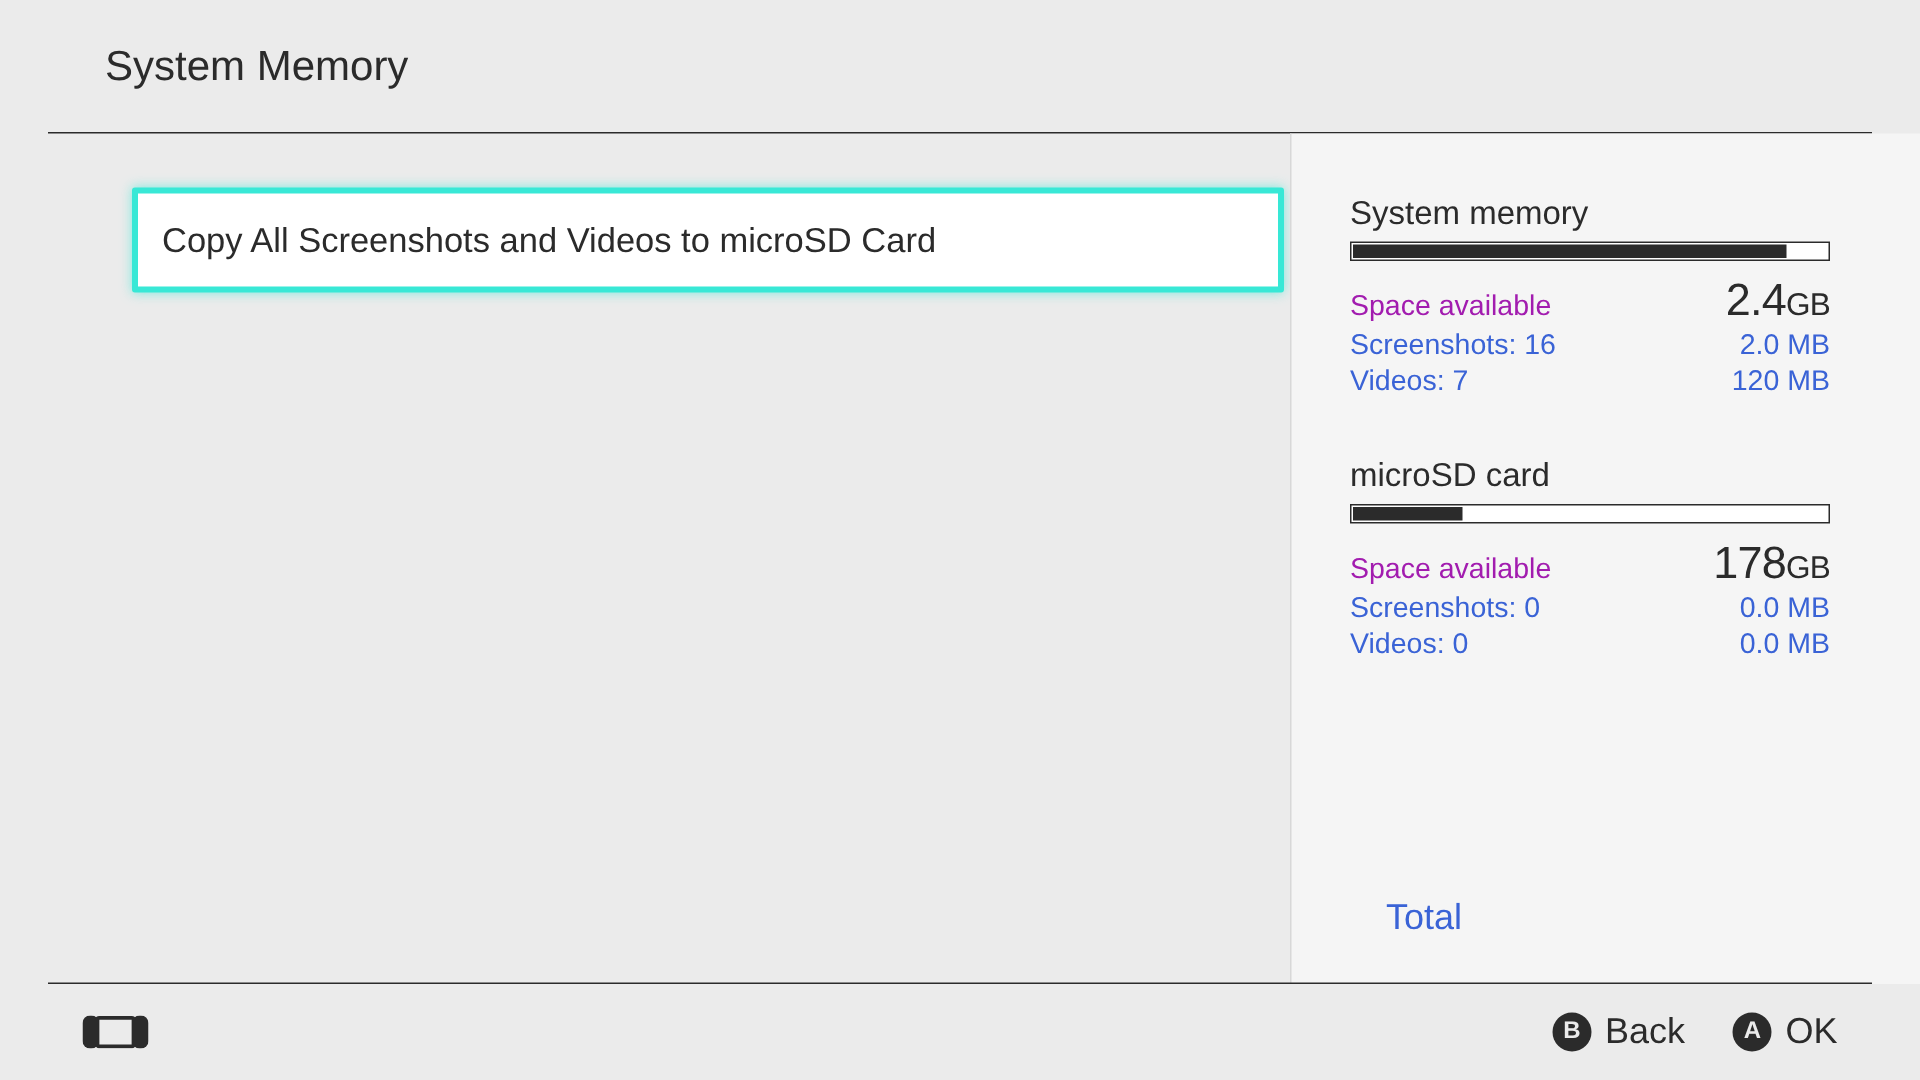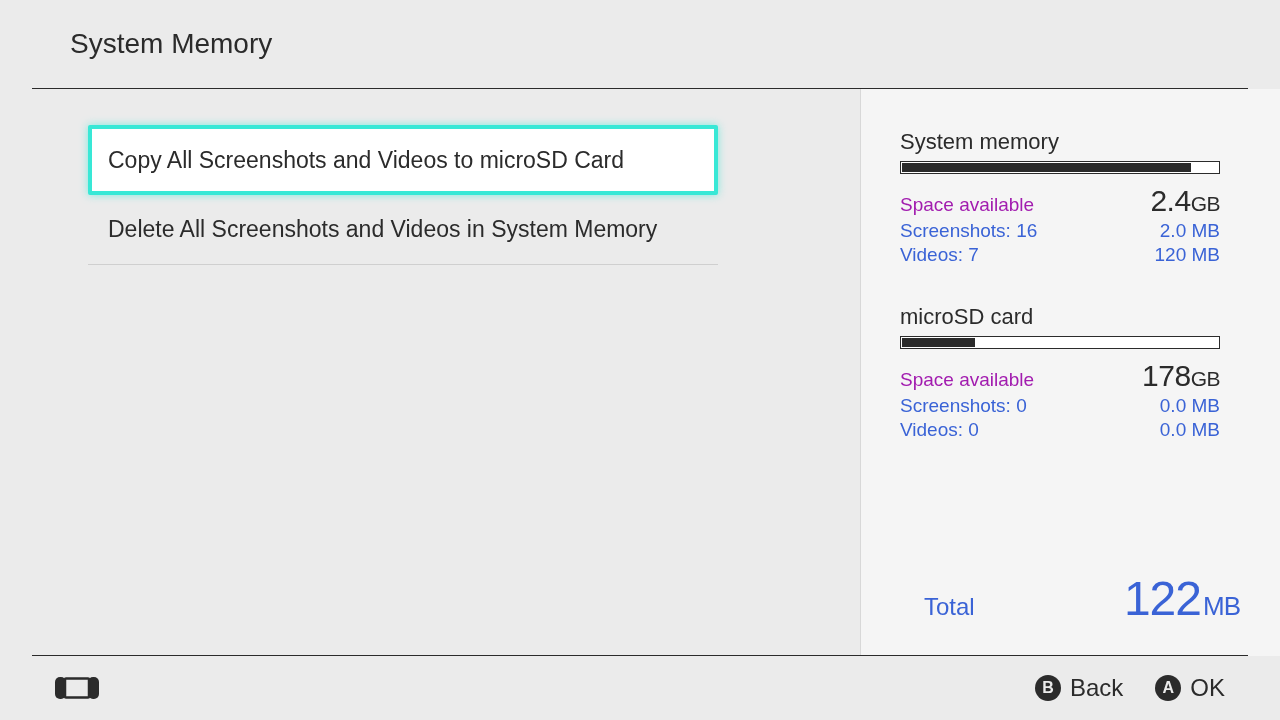--- a/index.html
+++ b/index.html
@@ -41,21 +41,21 @@
     display: flex;
   }
 
   
   .menu {
     flex: 0 0 860px;
     padding-top: 36px;
     padding-left: 88px;
   }
   .menu-item {
-    width: 630px;
+    width: 768px;
     height: 70px;
     display: flex;
     align-items: center;
     padding-left: 20px;
     font-size: 23px;
     color: #2b2b2b;
     border-bottom: 1px solid #cfcfcf;
     position: relative;
   }
   .menu-item.selected {
@@ -172,23 +172,20 @@
   <h1>System Memory</h1>
 </div>
 <div class="header-rule"></div>
 
 <div class="main">
 
   <div class="menu">
     <div class="menu-item selected">
       <span>Copy All Screenshots and Videos to microSD Card</span>
     </div>
-    <div class="menu-item">
-      <span>Delete All Screenshots and Videos in System Memory</span>
-    </div>
   </div>
 
   <div class="panel">
     <div class="panel-sep"></div>
 
     <div class="storage-block">
       <div class="storage-title">System memory</div>
       <div class="bar">
         <div class="bar-fill" style="width:91%"></div>
       </div>
@@ -224,23 +221,20 @@
         <span class="value">0.0 MB</span>
       </div>
       <div class="row blue">
         <span class="label">Videos: 0</span>
         <span class="value">0.0 MB</span>
       </div>
     </div>
 
     <div class="total-row">
       <span class="t-label">Total</span>
-      <span class="t-value">
-        <span>122</span><span class="unit">MB</span>
-      </span>
     </div>
   </div>
 </div>
 
 <div class="footer-rule"></div>
 <div class="footer">
   <span class="controller-icon">
     <svg width="44" height="22" viewBox="0 0 44 22">
       <rect x="0" y="0" width="11" height="22" rx="5" fill="#2b2b2b"></rect>
       <rect x="33" y="0" width="11" height="22" rx="5" fill="#2b2b2b"></rect>

